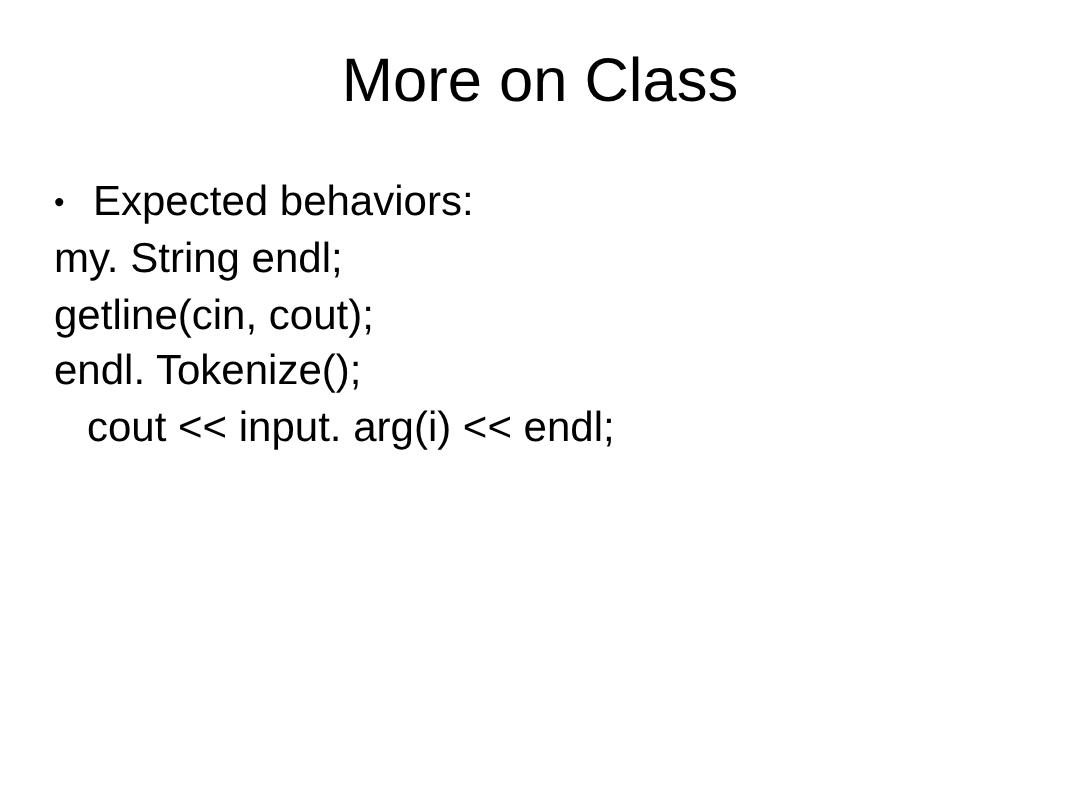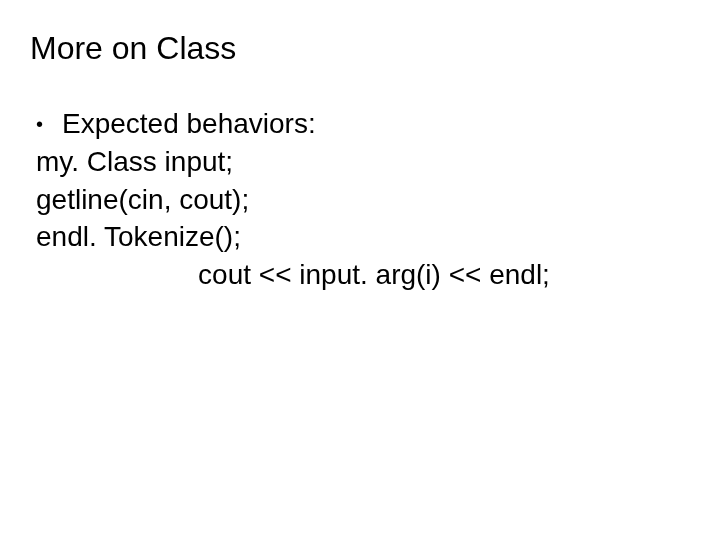--- a/index.html
+++ b/index.html
@@ -14,21 +14,22 @@
       font-family: Arial, Helvetica, sans-serif;
       color: #000000;
       overflow: hidden;
     }
     .slide {
       width: 100%;
       height: 100%;
       padding: 28px 30px;
     }
     .title {
-      font-size: 32px;
+      text-align: center;
+      font-size: 41px;
       font-weight: 400;
       margin-bottom: 38px;
       margin-top: 2px;
     }
     .content {
       font-size: 28px;
       line-height: 1.35;
       padding-left: 6px;
     }
     .bullet-line {
@@ -41,31 +42,30 @@
       font-size: 20px;
       line-height: 1;
       position: relative;
       top: -2px;
     }
     .line {
       display: block;
     }
     .indent {
       padding-left: 22px;
-      text-align: center;
     }
   </style>
 </head>
 <body>
 
 <div class="slide">
   <h1 class="title">More on Class</h1>
   <div class="content">
     <div class="bullet-line">
       <span class="bullet">•</span>
       <span>Expected behaviors:</span>
     </div>
-    <span class="line">my. Class input;</span>
+    <span class="line">my. String endl;</span>
     <span class="line">getline(cin, cout);</span>
     <span class="line">endl. Tokenize();</span>
     <span class="line indent">cout &lt;&lt; input. arg(i) &lt;&lt; endl;</span>
   </div>
 </div>
 
 </body></html>

